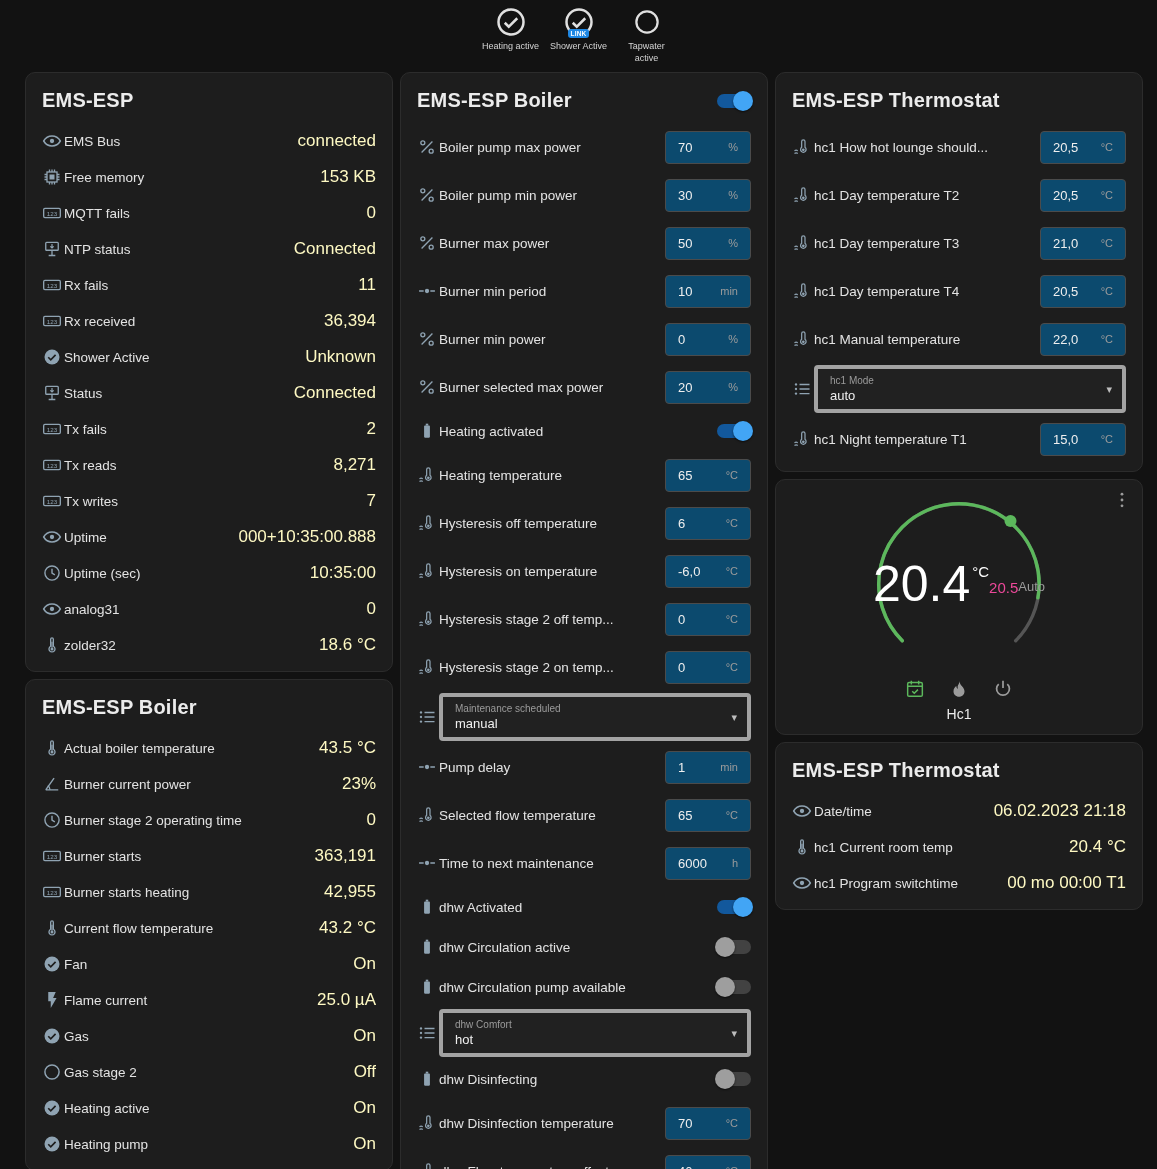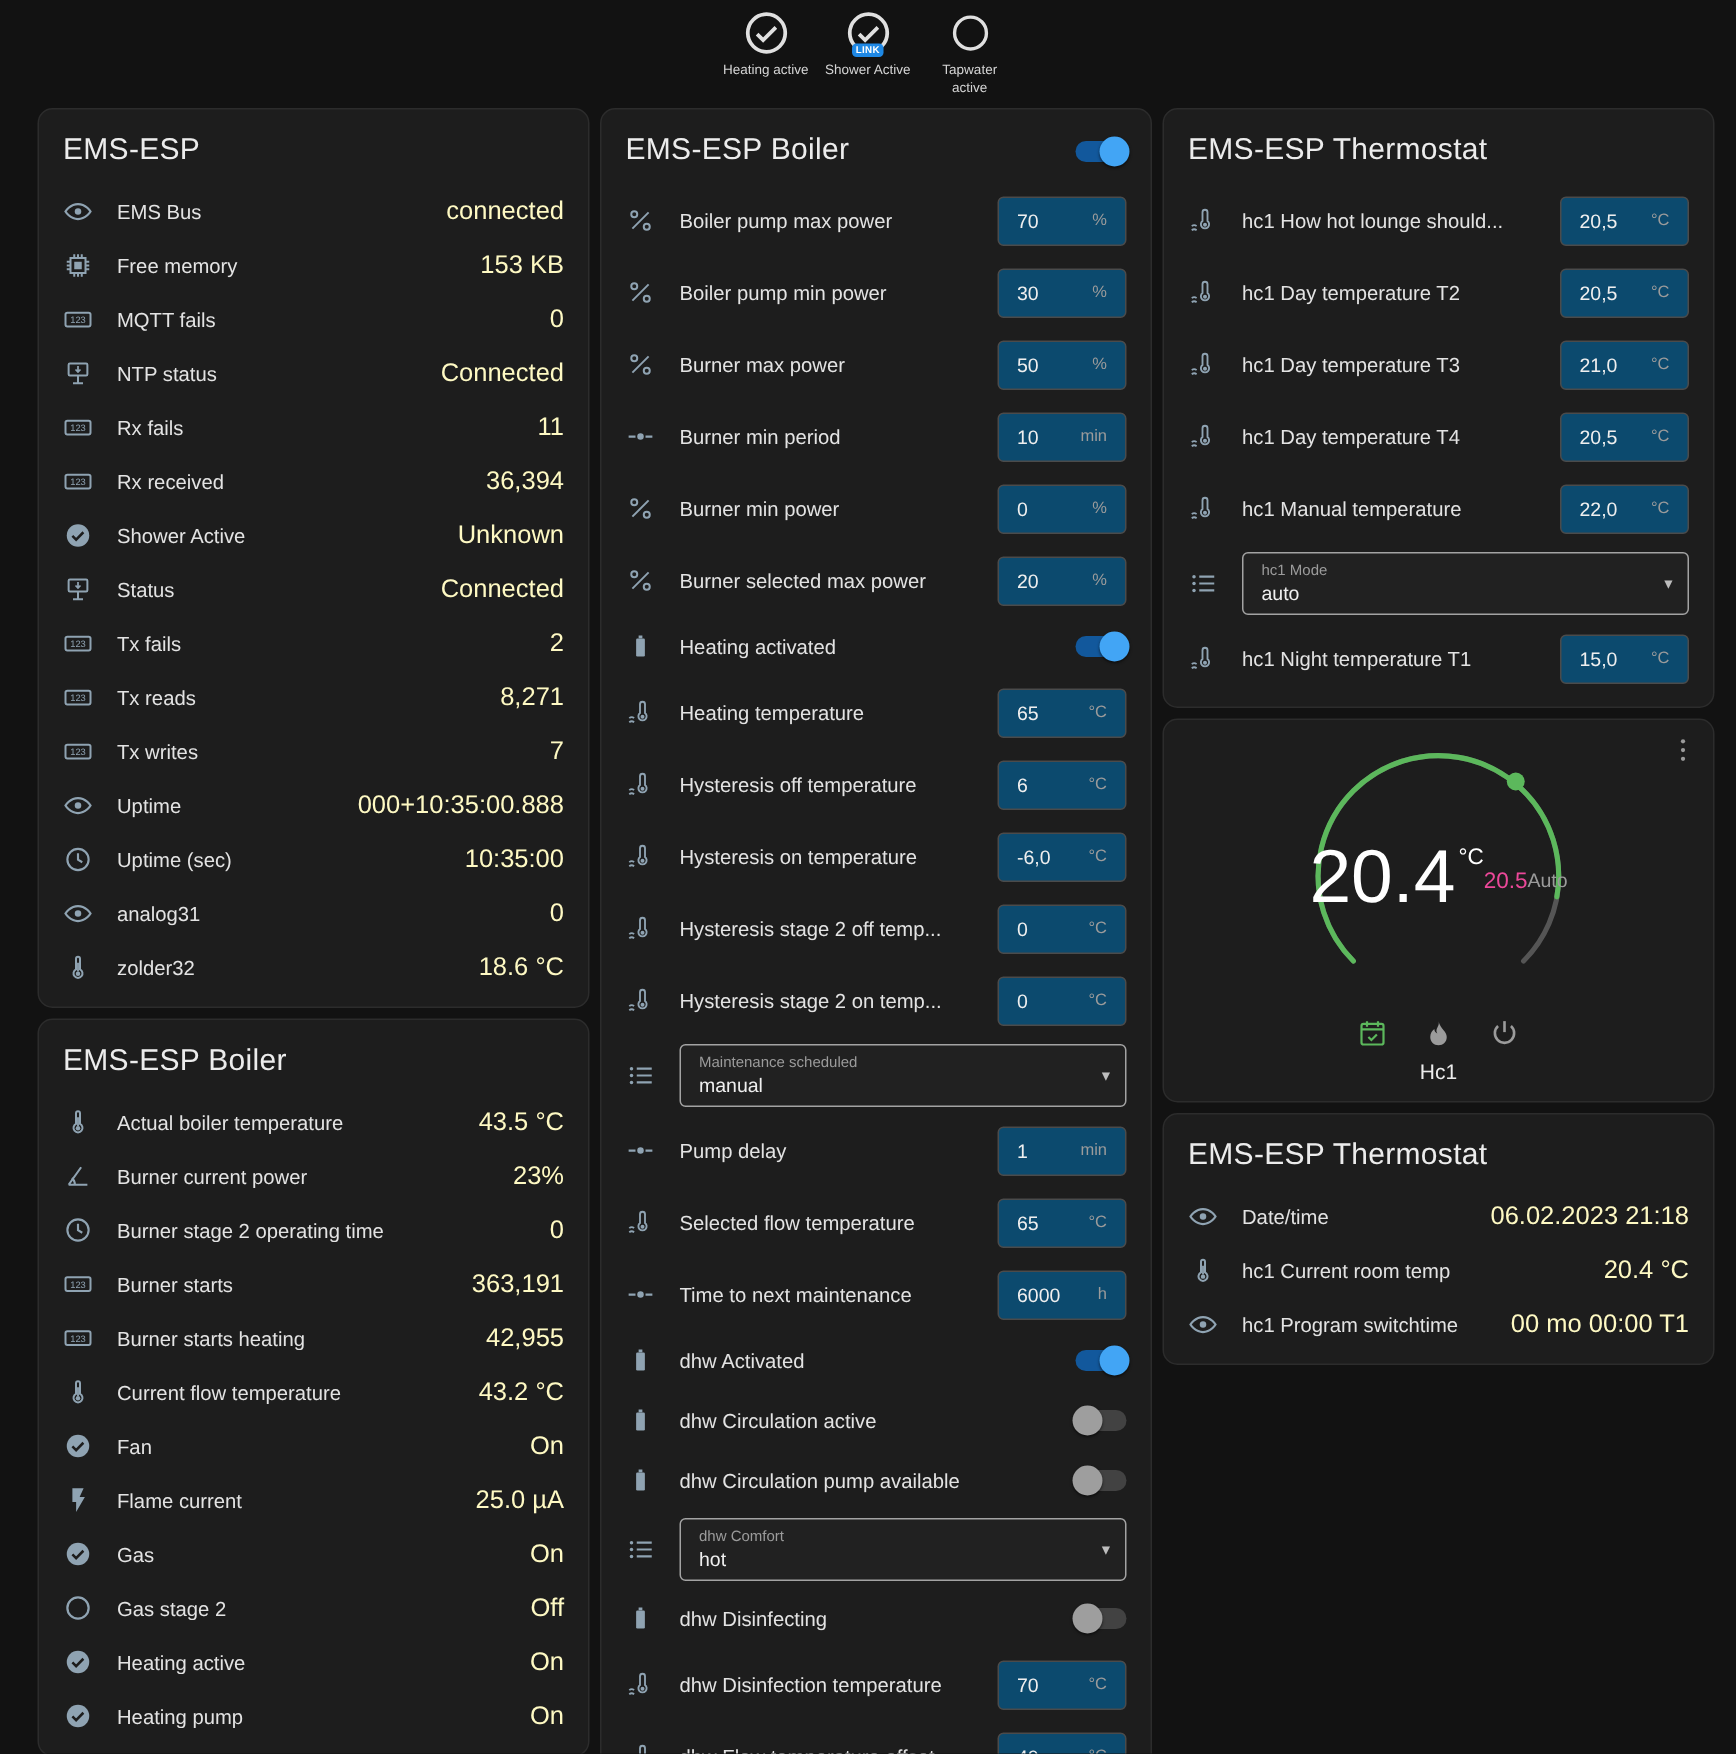--- a/index.html
+++ b/index.html
@@ -15,24 +15,24 @@
     color:#fff;font-size:6.5px;font-weight:bold;padding:1px 3px;border-radius:3px;letter-spacing:.2px;}
   .chip-badge:empty{display:none;}
   .chip-label{font-size:9px;color:#d4d4d4;text-align:center;line-height:1.3;white-space:pre-line;}
 
   
   .columns{display:flex;gap:7px;padding:2px 14px 0 25px;align-items:flex-start;}
   .col{flex:1;min-width:0;}
 
   .card{background:#1d1d1d;border:1px solid #2c2c2c;border-radius:10px;margin-bottom:7px;overflow:hidden;}
   .card-header{display:flex;align-items:center;justify-content:space-between;padding:16px 16px 9px;}
-  .card-title{font-size:20px;font-weight:400;color:#ececec;letter-spacing:.2px;}
+  .card-title{font-size:20px;font-weight:700;color:#ececec;letter-spacing:.2px;}
   .rows{padding:2px 0 8px;}
 
-  .row{display:flex;align-items:center;gap:14px;padding:0 16px;}
+  .row{display:flex;align-items:center;padding:0 16px;}
   .row .icon{width:22px;height:20px;flex:0 0 22px;color:#8fa3b2;display:flex;align-items:center;}
   .row .icon svg{width:20px;height:20px;}
   .row .label{flex:1;font-size:13.5px;color:#e3e3e3;white-space:nowrap;overflow:hidden;text-overflow:ellipsis;}
   .sensor-row{height:36px;cursor:pointer;}
   .sensor-row .value{font-size:17px;color:#fef9c3;white-space:nowrap;}
 
   .num-row{height:48px;}
   .toggle-row{height:40px;}
   .select-row{height:52px;}
 
@@ -42,21 +42,21 @@
   .numbox .unit{font-size:11px;color:#9b9b9b;}
 
   .toggle{width:34px;height:14px;border-radius:7px;position:relative;flex:0 0 34px;cursor:pointer;}
   .toggle.on{background:#12589c;}
   .toggle.off{background:#424242;}
   .toggle .thumb{width:20px;height:20px;border-radius:50%;position:absolute;top:-3px;
     box-shadow:0 1px 2px rgba(0,0,0,.6);}
   .toggle.on .thumb{right:-2px;background:#42a5f5;}
   .toggle.off .thumb{left:-2px;background:#9e9e9e;}
 
-  .selbox{flex:1;position:relative;background:#212121;border:1px solid #a3a3a3;border-radius:4px;
+  .selbox{flex:1;position:relative;background:#212121;border:4px solid #a3a3a3;border-radius:4px;
     padding:6px 28px 6px 12px;cursor:pointer;min-width:0;}
   .selbox .sl{font-size:10px;color:#9b9b9b;}
   .selbox .sv{font-size:13px;color:#efefef;margin-top:2px;}
   .selbox .caret{position:absolute;right:10px;top:50%;transform:translateY(-50%);color:#bdbdbd;font-size:11px;}
 
   
   .dial-card{position:relative;padding:10px 0 12px;}
   .dial-dots{position:absolute;top:10px;right:10px;color:#9b9b9b;cursor:pointer;}
   .dial-dots svg{width:20px;height:20px;}
   .dial-wrap{position:relative;width:184px;height:184px;margin:2px auto 0;}

